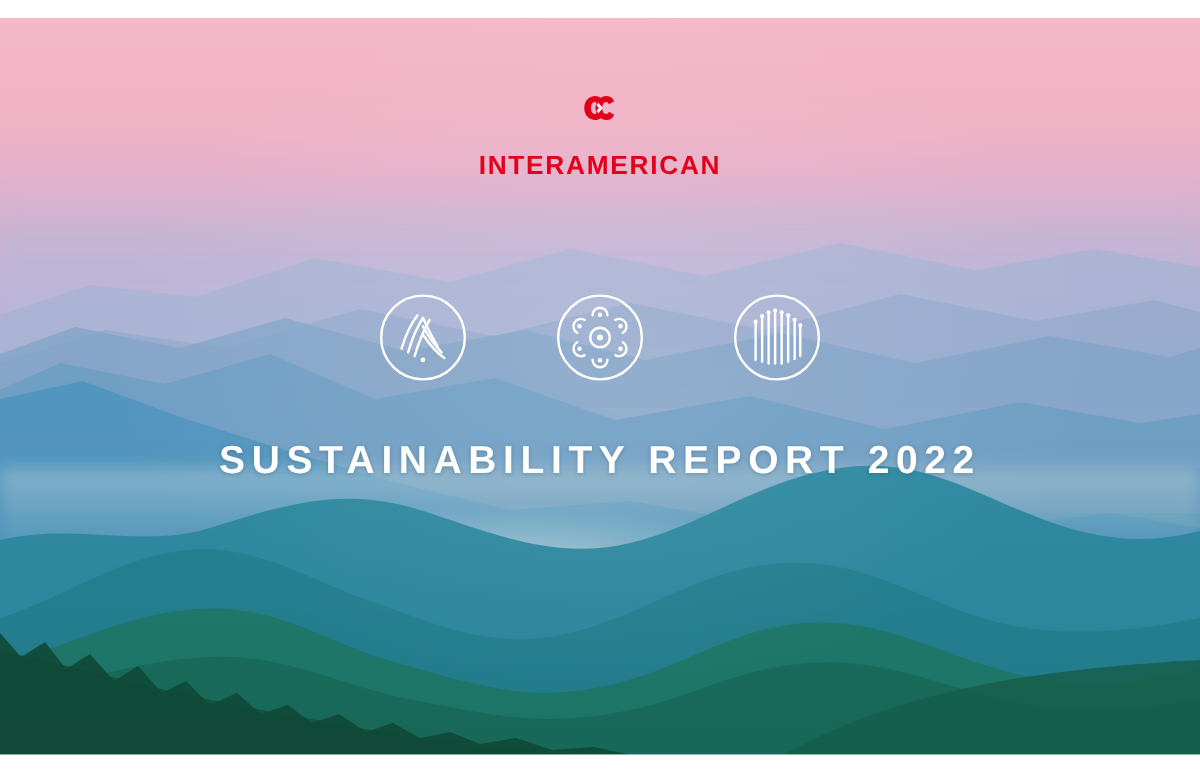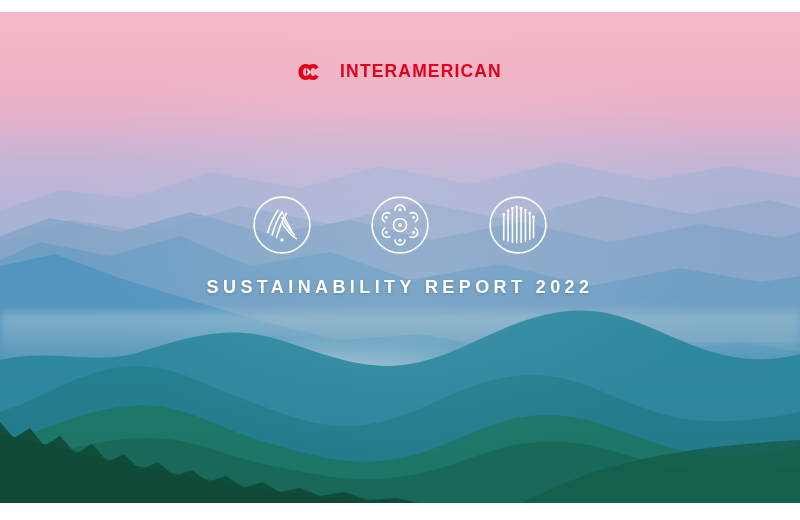--- a/index.html
+++ b/index.html
@@ -113,20 +113,21 @@
   .logo-wrap {
     position: absolute;
     left: 0;
     top: 62px;
     width: 800px;
     display: flex;
     justify-content: center;
     align-items: center;
     gap: 20px;
     z-index: 40;
+    flex-direction: column;
   }
   .logo-mark { display:block; }
   .logo-word {
     color: #E2001A;
     font-family: "Liberation Sans", sans-serif;
     font-size: 17.5px;
     font-weight: bold;
     letter-spacing: 1.15px;
     line-height: 1;
     white-space: nowrap;
@@ -143,26 +144,26 @@
     align-items: center;
     gap: 56px;
     z-index: 40;
   }
   .icon-badge { display:block; }
 
   
   .title {
     position: absolute;
     left: 0;
-    top: 278px;
+    top: 292px;
     width: 800px;
     text-align: center;
     color: #ffffff;
     font-family: "Liberation Sans", sans-serif;
-    font-size: 18px;
+    font-size: 26px;
     font-weight: bold;
     letter-spacing: 4.4px;
     line-height: 1.1;
     white-space: nowrap;
     text-shadow: 0 1px 3px rgba(20,60,80,0.28);
     z-index: 40;
   }
 
   
   .bar {

